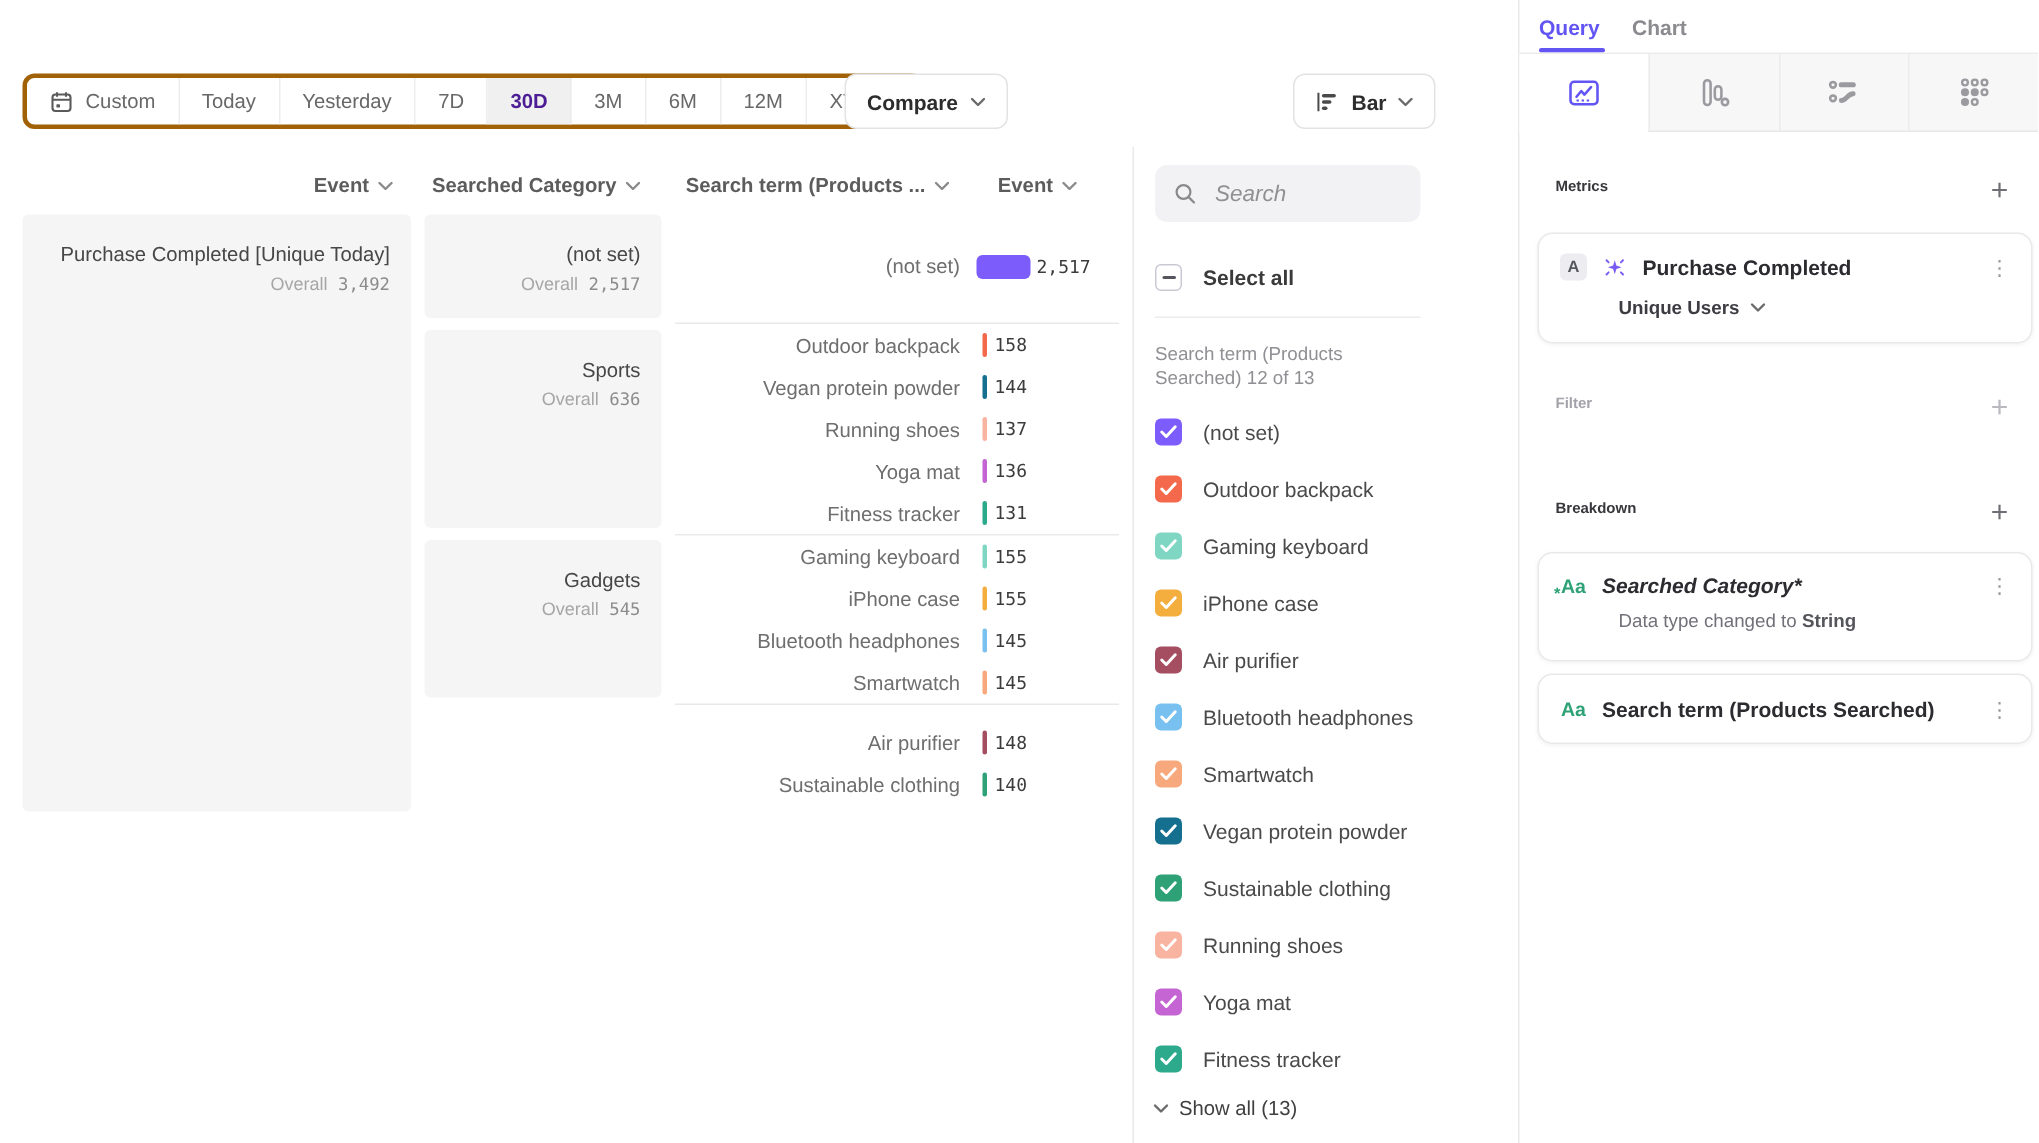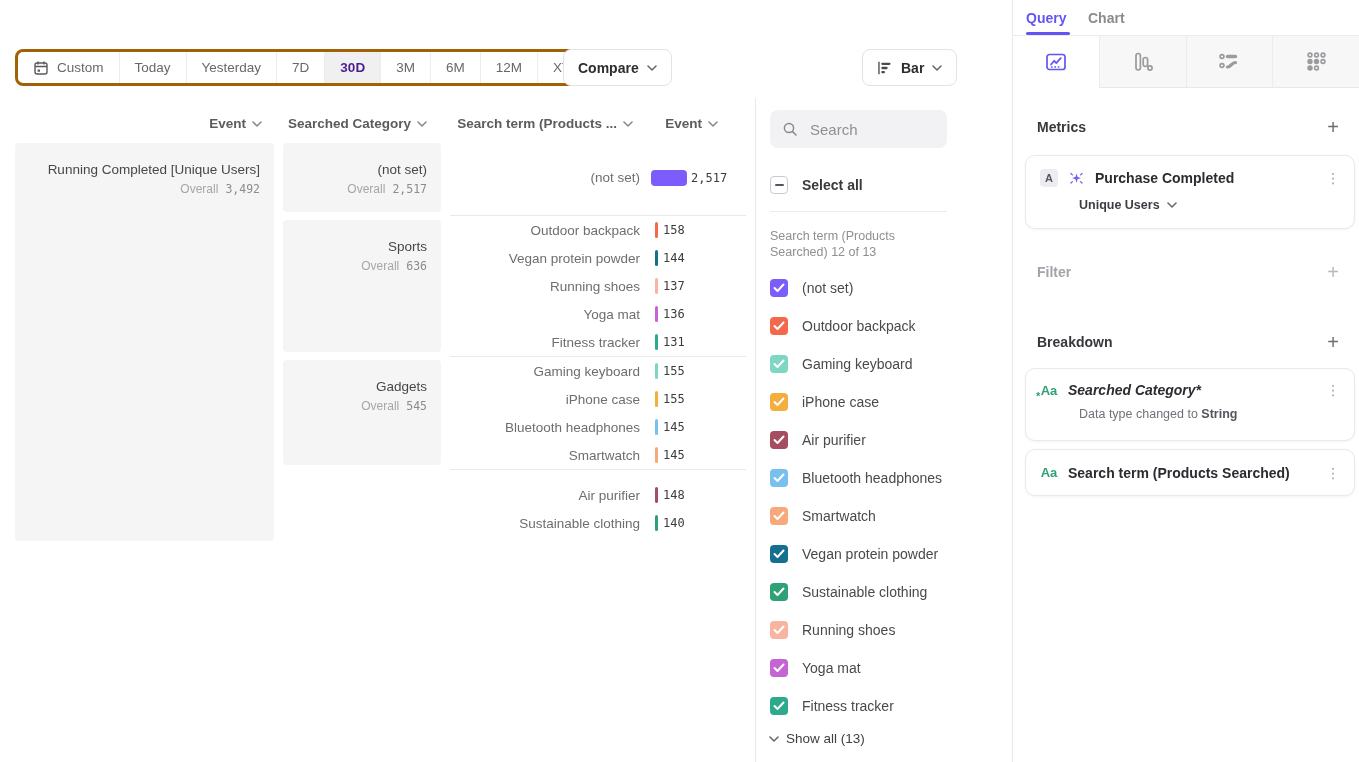--- a/index.html
+++ b/index.html
@@ -44,21 +44,21 @@
   .trow .term { width:190px; text-align:right; font-size:13.5px; color:#6e6e6e; white-space:nowrap; }
   .trow .bar { height:16px; border-radius:2px; margin-left:15px; flex:0 0 auto; }
   .rowgroup.first .bar { margin-left:11px; border-radius:4px; }
   .trow .num { margin-left:5px; font-family:"DejaVu Sans Mono", monospace; font-size:12px; color:#3c3c3c; }
   .rowgroup.first .num { margin-left:4px; }
 
   
   .searchbox { position:absolute; left:770px; top:110px; width:177px; height:38px; background:#f2f2f4;
                border-radius:8px; display:flex; align-items:center; padding:0 12px; }
   .searchbox input { border:none; outline:none; background:transparent; font-family:"Liberation Sans",sans-serif;
-                     font-size:15px; color:#3a3a3a; width:120px; margin-left:10px; }
+                     font-size:15px; color:#3a3a3a; width:120px; margin-left:10px;font-style:italic; }
   .searchbox input::placeholder { color:#909090; }
   .selectall { position:absolute; left:770px; top:176px; display:flex; align-items:center; cursor:pointer; }
   .cbox { width:18px; height:18px; border-radius:4px; display:flex; align-items:center; justify-content:center; flex:0 0 auto; }
   .cbox.indet { background:#fff; border:1.5px solid #c9c9d4; }
   .dash { width:9px; height:2px; background:#55555e; border-radius:1px; }
   .selectall .lbl { margin-left:14px; font-size:14px; font-weight:600; color:#3a3a3a; }
   .flabel-group { position:absolute; left:770px; top:228px; width:178px; font-size:12.5px; line-height:16px; color:#8f8f94; }
   .fitem { position:absolute; left:770px; height:38px; display:flex; align-items:center; cursor:pointer; }
   .fitem .lbl { margin-left:14px; font-size:14px; color:#4a4a4a; }
   .showall { position:absolute; left:769px; top:731px; display:flex; align-items:center; gap:7px;
@@ -69,21 +69,21 @@
   .qtab { position:absolute; top:10px; font-size:14px; cursor:pointer; }
   .qtab.active { color:#6255f4; font-weight:700; }
   .qtab.inactive { color:#8a8a8f; font-weight:600; }
   .q-underline { position:absolute; left:1026px; top:32px; width:44px; height:3px; background:#6255f4; border-radius:2px; }
   .tabstrip { position:absolute; left:1013px; top:36px; width:346px; height:52px; display:flex; }
   .tabcell { flex:1; display:flex; align-items:center; justify-content:center; background:#f7f7f8;
              border-bottom:1px solid #e8e8ea; border-left:1px solid #ececee; cursor:pointer; color:#9a9a9f; }
   .tabcell.active { background:#fff; border-bottom:1px solid #fff; border-left:none; color:#6255f4; }
   .tabcell svg { width:24px; height:24px; }
 
-  .sec-title { position:absolute; font-size:14px; font-weight:700; color:#37373c;text-align:center; }
+  .sec-title { position:absolute; font-size:10px; font-weight:700; color:#37373c;text-align:center; }
   .sec-title.muted { color:#a3a3aa; font-weight:600; }
   .plus { position:absolute; left:1323px; width:20px; text-align:center; font-size:20px; font-weight:300;
           color:#6e6e74; cursor:pointer; line-height:20px; }
   .plus.muted { color:#b9b9bf; }
 
   .card { position:absolute; left:1025px; width:330px; background:#fff; border:1px solid #e9e9eb;
           border-radius:10px; box-shadow:0 1px 3px rgba(20,20,43,.05); padding:13px 14px; cursor:pointer; }
   .card-row { display:flex; align-items:center; }
   .badge-a { width:18px; height:18px; border-radius:4px; background:#ececf1; color:#56565e;
              font-size:11px; font-weight:700; display:flex; align-items:center; justify-content:center; flex:0 0 auto; }
@@ -183,21 +183,21 @@
       </svg>
   </div>
   <div class="th" style="left:652px; width:66px;">
     <span>Event</span>
     <svg class="chev" viewBox="0 0 10 6">
         <path d="M1 1l4 4 4-4" fill="none" stroke="currentColor" stroke-width="1.6" stroke-linecap="round" stroke-linejoin="round"></path>
       </svg>
   </div>
 
   <div class="cell" style="left:15px; top:143px; width:259px; height:398px;">
-    <div class="cell-label">Running Completed [Unique Users]</div>
+    <div class="cell-label">Purchase Completed [Unique Today]</div>
     <div class="cell-overall">
       <span>Overall</span><span class="ovr-num">3,492</span>
     </div>
   </div>
 
   <div class="cell" style="left:283px; top:143px; width:158px; height:69px;">
     <div class="cell-label">(not set)</div>
     <div class="cell-overall"><span>Overall</span><span class="ovr-num">2,517</span></div>
   </div>
   <div class="cell" style="left:283px; top:220px; width:158px; height:132px;">

